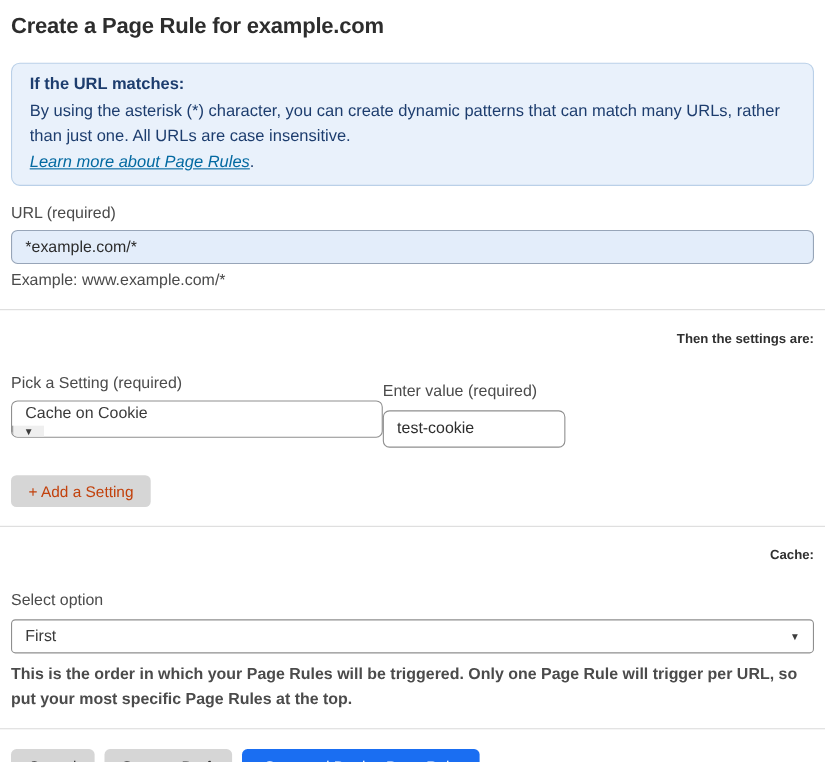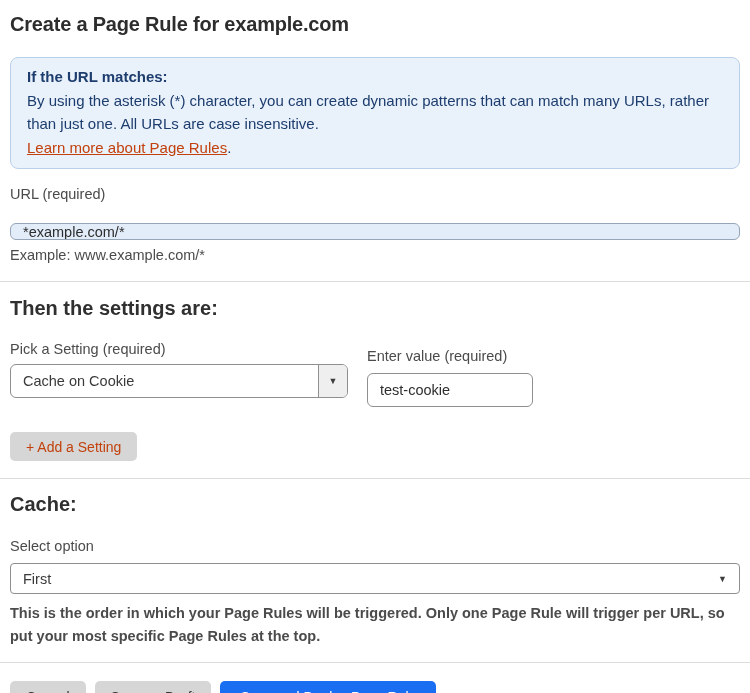--- a/index.html
+++ b/index.html
@@ -23,72 +23,73 @@
     border: 1px solid #bad0e8;
     border-radius: 8px;
     padding: 7px 16px 9px 16px;
     color: #1d3d6e;
     font-size: 15px;
     line-height: 23.5px;
   }
   .info-heading { font-weight: 700; }
   .info-body { }
   .info-link {
-    color: #c2410c; text-decoration: underline; cursor: pointer;
+    color: #0369a1; text-decoration: underline; cursor: pointer; font-style: italic;
   }
   .info-link-suffix { color: #1d3d6e; }
 
   .field-label { color: #4b4b4b; font-size: 14.5px; line-height: 17px; }
   .url-label { margin-top: 17px; }
 
   .url-input {
     display: block;
-    margin-top: 20px;
-    width: 730px; height: 17px;
+    margin-top: 6px;
+    width: 730px; height: 31px;
     background: #e3edfa;
     border: 1px solid #97a5b8;
     border-radius: 6px;
     padding: 0 12px;
     font-size: 14.5px; color: #2d2d2d;
     font-family: "Liberation Sans", "DejaVu Sans", sans-serif;
     outline: none;
   }
   .helper-text { color: #4b4b4b; font-size: 14.5px; line-height: 17px; margin-top: 7px; }
 
   .divider { border: none; border-top: 1px solid #dcdcdc; margin: 17px -10px 0 -10px; height: 0; }
 
   .section-heading {
-    font-size: 20px; font-weight: 700; color: #303030;
-    margin: 16px 0 0 0; line-height: 20px;
+    font-size: 12px; font-weight: 700; color: #303030;
+    margin: 16px 0 0 0; line-height: 20px; text-align: right;
   }
 
   .settings-row { display: flex; margin-top: 23px; }
   .setting-col { width: 338px; }
   .setting-select {
     margin-top: 6px;
     height: 34px;
     border: 1px solid #8f8f8f;
     border-radius: 6px;
     background: #ffffff;
     display: flex; align-items: stretch;
     overflow: hidden;
     cursor: pointer;
+    flex-direction: column;
   }
   .setting-select-text {
     flex: 1; display: flex; align-items: center;
     padding-left: 12px; font-size: 14.5px; color: #3a3a3a;
   }
   .setting-select-arrow-seg {
     width: 29px;
     border-left: 1px solid #8f8f8f;
     background: #efefef;
     display: flex; align-items: center; justify-content: center;
     color: #3c3c3c; font-size: 9px;
   }
-  .value-col { margin-left: 19px; padding-top: 7px; }
+  .value-col { padding-top: 7px; }
   .value-input {
     display: block;
     margin-top: 8px;
     width: 166px; height: 31px;
     border: 1px solid #8f8f8f;
     border-radius: 6px;
     background: #ffffff;
     padding: 16px 12px;
     font-size: 14.5px; color: #2d2d2d;
     font-family: "Liberation Sans", "DejaVu Sans", sans-serif;

